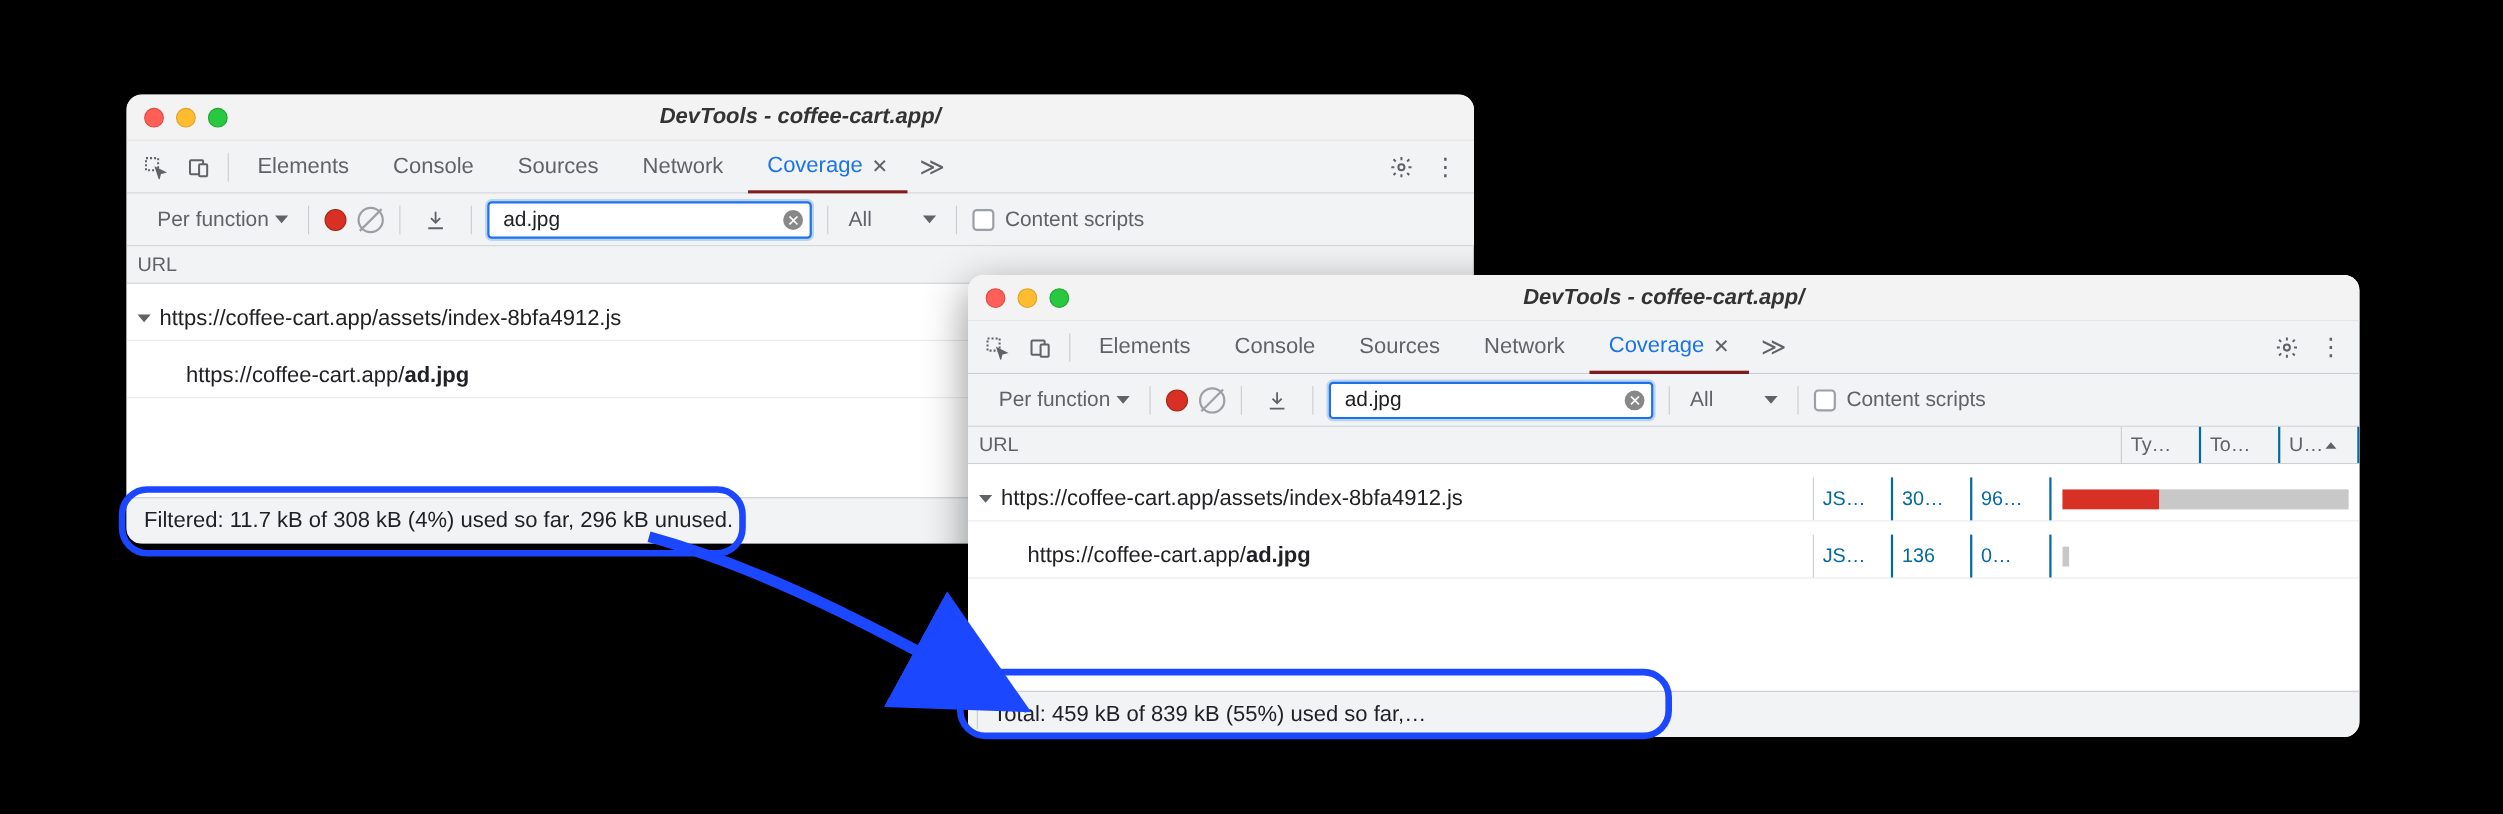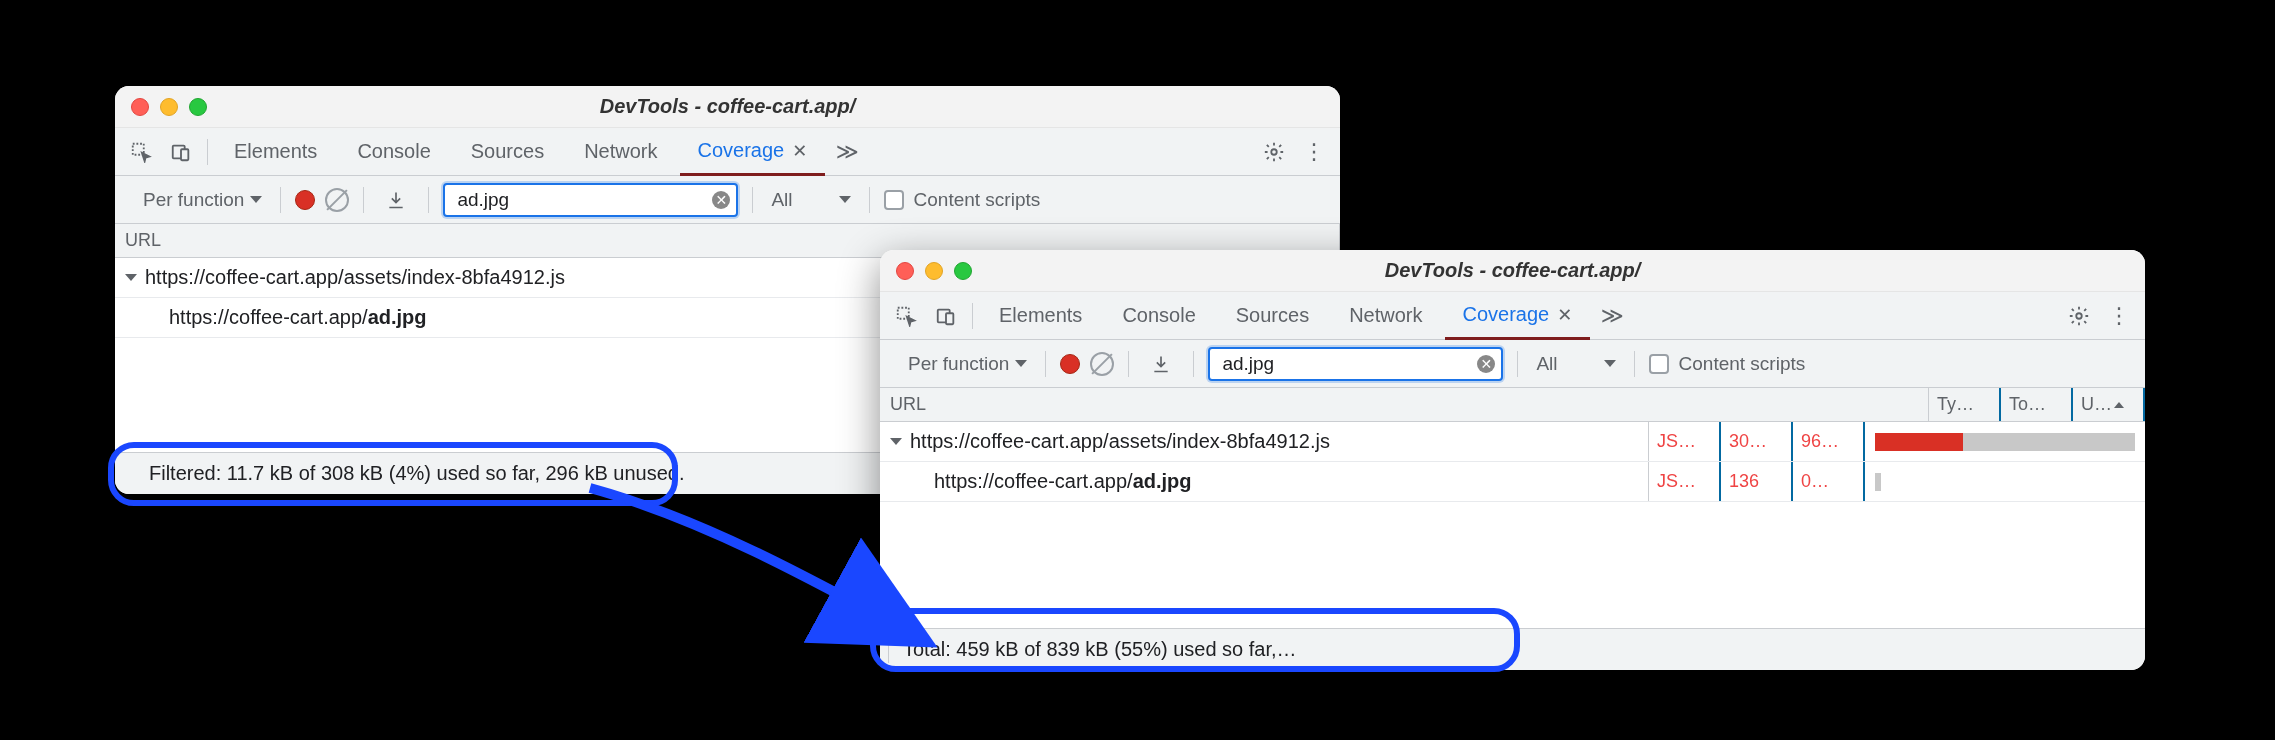--- a/index.html
+++ b/index.html
@@ -150,41 +150,42 @@
   .col-url { flex: 1; padding-left: 10px; border-right: 1px solid #cacdd1; height: 100%; display: flex; align-items: center; overflow: hidden; }
   .col-sm { width: 72px; padding: 0 8px; border-right: 2px solid #0369a1; height: 100%; display: flex; align-items: center; overflow: hidden; white-space: nowrap; text-overflow: ellipsis; }
   .col-unused-hd { position: relative; }
   .sort-ind { width:0; height:0; border-left:5px solid transparent; border-right:5px solid transparent; border-bottom:6px solid #5f6368; margin-left:2px; }
   .col-viz { width: 280px; padding: 0 10px; height: 100%; display: flex; align-items: center; }
 
   .rows { flex: 1; overflow: hidden; background: #fff; }
   .row {
     height: 40px; display: flex; align-items: center; font-size: 20px;
     border-bottom: 1px solid #e8eaed;
+    margin-top: 12px;
   }
   .row .col-url { color: #202124; }
   .expander {
     width: 0; height: 0;
     border-left: 6px solid transparent;
     border-right: 6px solid transparent;
     border-top: 7px solid #5f6368;
     margin-right: 8px; cursor: pointer;
   }
-  .row .col-sm { color: #ef4444; font-size: 18px; }
+  .row .col-sm { color: #0369a1; font-size: 18px; }
   .viz-bar { display: flex; width: 100%; height: 18px; background: #e0e0e0; }
   .viz-used { background: #d93025; }
   .viz-unused { background: #c8c8c8; }
 
   .statusbar {
     height: 42px;
     background: #f1f3f4;
     border-top: 1px solid #cacdd1;
     display: flex; align-items: center;
     font-size: 20px; color: #202124;
-    padding: 0 28px;
+    padding: 0 10px;
     white-space: nowrap;
     overflow: hidden;
     position: relative;
   }
   .status-seg { height: 100%; display: flex; align-items: center; padding: 0 6px; white-space: nowrap; overflow: hidden; }
   .status-sep { width: 1px; height: 26px; background: #cacdd1; margin: 0 8px; }
 
   .hl {
     position: absolute;
     border: 6px solid #1a47ff;

